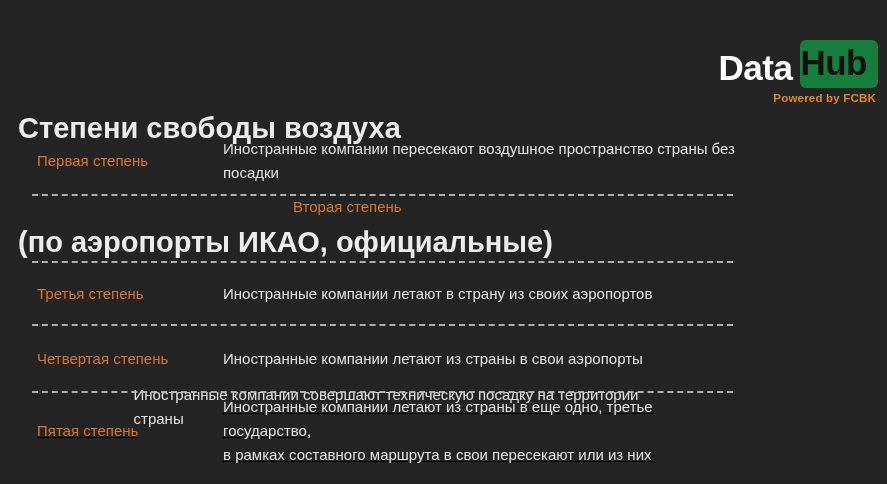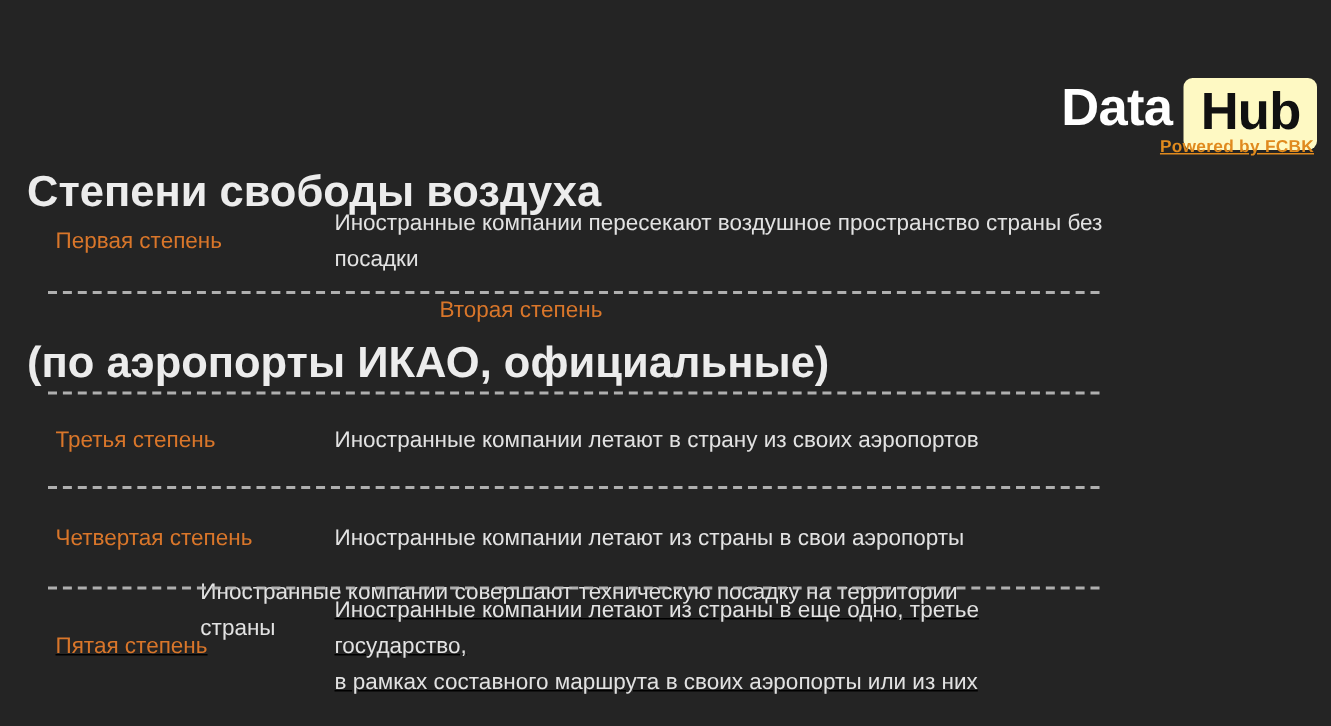--- a/index.html
+++ b/index.html
@@ -50,56 +50,55 @@
   .logo {
     position: absolute;
     left: 688px;
     top: 36px;
     width: 190px;
     height: 80px;
   }
   .logo-row {
     position: absolute;
     left: 0;
-    top: 16px;
+    top: 4px;
     width: 190px;
     height: 48px;
     display: flex;
-    align-items: flex-start;
+    align-items: flex-end;
     justify-content: flex-end;
   }
   .logo-data {
     color: #FFFFFF;
     font-size: 35px;
     font-weight: bold;
     line-height: 40px;
     letter-spacing: -0.5px;
     margin-right: 8px;
   }
   .logo-hub {
-    background: #fef9c3;
+    background: #15803d;
     color: #111111;
     font-size: 35px;
     font-weight: bold;
     line-height: 40px;
     letter-spacing: -0.5px;
     border-radius: 6px;
-    padding: 3px 11px 5px 11px;
+    padding: 3px 11px 5px 0;
   }
   .logo-tagline {
     position: absolute;
     right: 2px;
     top: 56px;
     color: #E08A1E;
     font-size: 11.5px;
     font-weight: bold;
     letter-spacing: 0.2px;
     text-align: right;
     white-space: nowrap;
-    text-decoration: underline;
   }
 
   
   .table {
     position: absolute;
     left: 0;
     top: 128px;
     width: 765px;
   }
   .row {
@@ -204,18 +203,18 @@
         <span>Иностранные компании летают из страны в свои аэропорты</span>
       </div>
     </div>
 
     <div class="divider"></div>
 
     <div class="row row-5">
       <div class="row-label">Пятая степень</div>
       <div class="row-text">
         <span>Иностранные компании летают из страны в еще одно, третье государство,</span>
-        <span>в рамках составного маршрута в своих аэропорты или из них</span>
+        <span>в рамках составного маршрута в свои пересекают или из них</span>
       </div>
     </div>
 
   </div>
 </div>
 
 </body></html>

